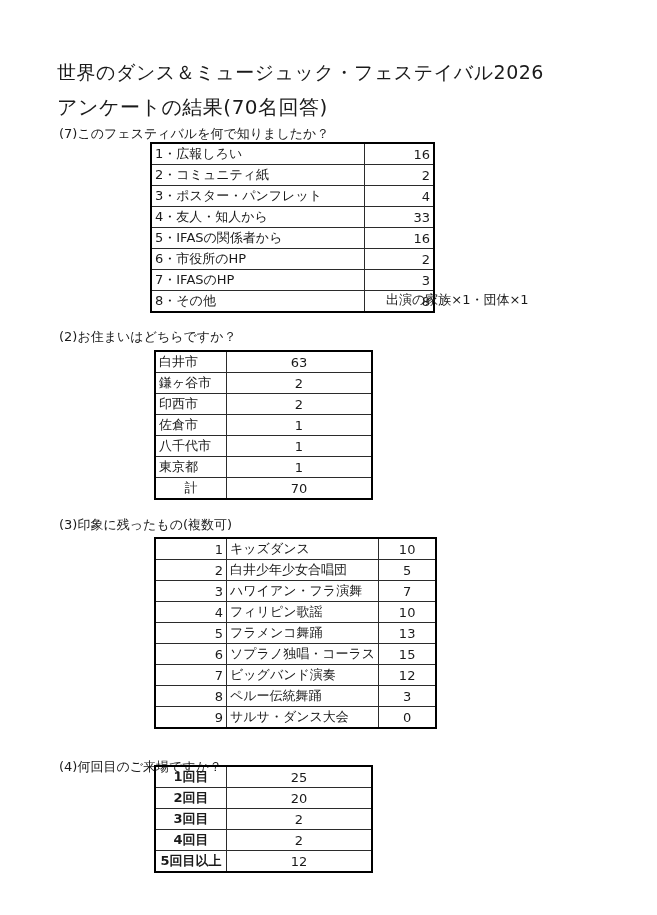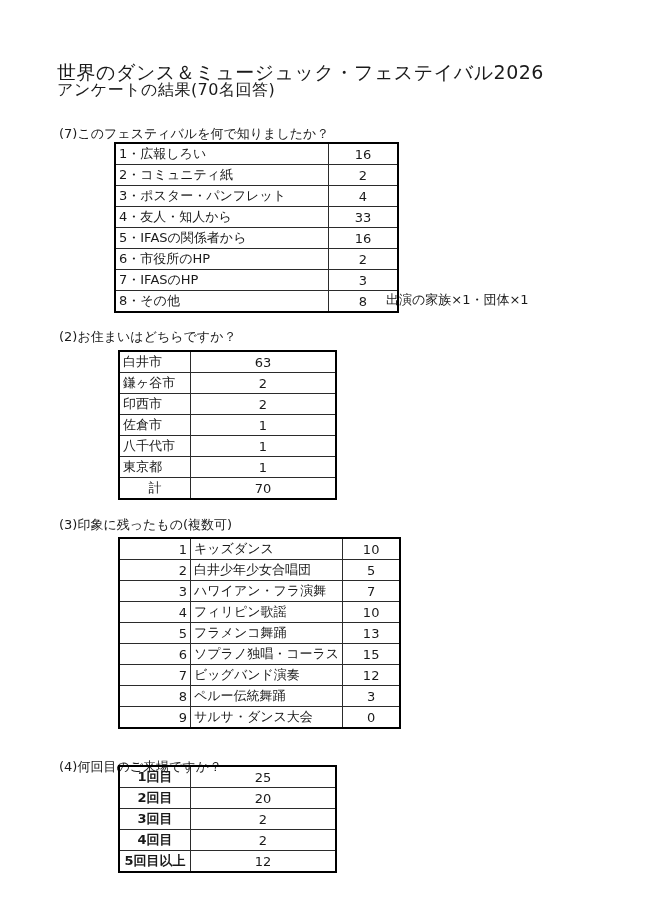--- a/index.html
+++ b/index.html
@@ -5,44 +5,45 @@
   html, body { margin: 0; padding: 0; }
   body {
     width: 657px; height: 915px;
     background: #ffffff;
     position: relative;
     font-family: "DejaVu Sans", "Liberation Sans", sans-serif;
     color: #1a1a1a;
   }
   .abs { position: absolute; }
   .doc-title   { left: 57px; top: 60px;  font-size: 19px; letter-spacing: 0.5px; }
-  .doc-subtitle{ left: 57px; top: 80px;  font-size: 16px; letter-spacing: 0.5px; }
+  .doc-subtitle{ left: 57px; top: 94px;  font-size: 20px; letter-spacing: 0.5px; }
   .heading { font-size: 13px; }
   .h1 { left: 59px; top: 125px; }
   .h2 { left: 59px; top: 328px; }
   .h3 { left: 59px; top: 516px; }
   .h4 { left: 59px; top: 745px; margin-top: 13px; }
 
   table.t {
     position: absolute;
     border-collapse: collapse;
     table-layout: fixed;
     border: 2px solid #000;
+    margin-left: 36px;
   }
   table.t td {
     border: 1px solid #2b2b2b;
     height: 20px;
     padding: 0 3px;
     font-size: 13px;
     white-space: nowrap;
     overflow: hidden;
     vertical-align: middle;
   }
   .t1 { left: 114px; top: 142px; }
-  .t1 .c1 { width: 206px; } .t1 .c2 { width: 62px; text-align: center; }
+  .t1 .c1 { width: 206px; } .t1 .c2 { width: 62px; }
   .t2 { left: 118px; top: 350px; }
   .t2 .c1 { width: 64px; }  .t2 .c2 { width: 138px; }
   .t3 { left: 118px; top: 537px; }
   .t3 .c1 { width: 64px; }  .t3 .c2 { width: 138px; border-radius: 10px; } .t3 .c3 { width: 50px; }
   .t4 { left: 118px; top: 765px; }
   .t4 .c1 { width: 64px; font-weight: bold; }  .t4 .c2 { width: 138px; }
 
   .al { text-align: left; }
   .ar { text-align: right; }
   .ac { text-align: center; }

